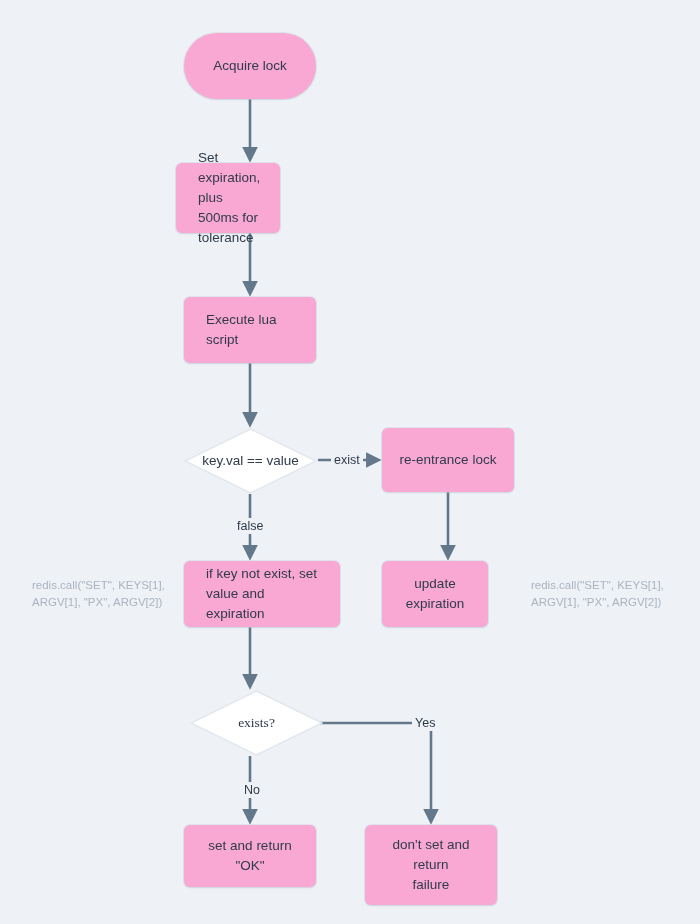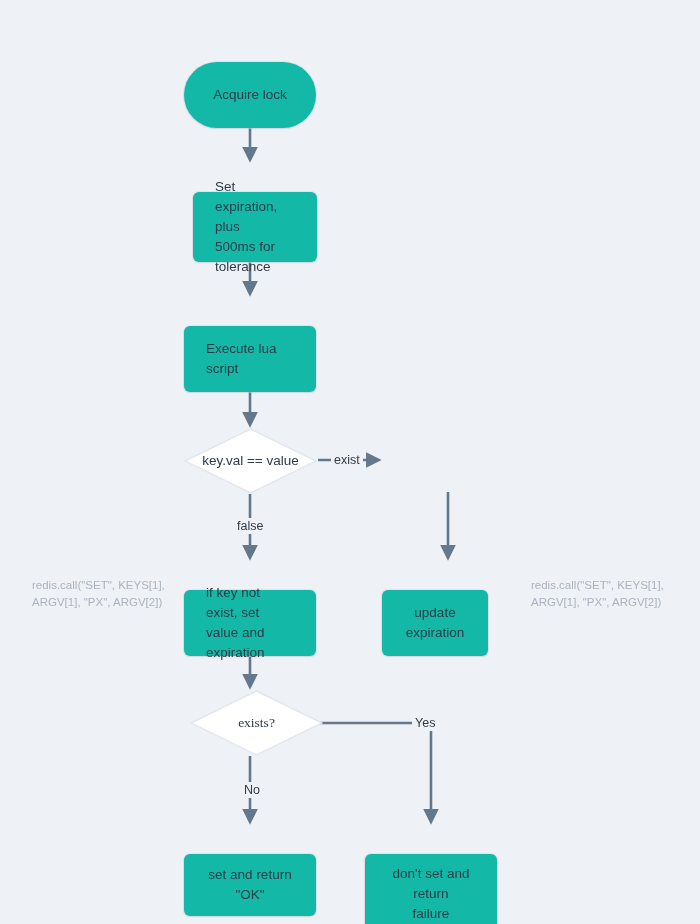--- a/index.html
+++ b/index.html
@@ -22,30 +22,29 @@
     position: absolute;
     left: 0;
     top: 0;
     width: 700px;
     height: 924px;
     pointer-events: none;
   }
   .node {
     position: absolute;
     box-sizing: border-box;
-    background: #14b8a6;
+    background: #f9a8d4;
     border-radius: 6px;
     box-shadow: 0 1px 2px rgba(60,80,100,0.10), 0 0 0 1px rgba(210,218,228,0.55);
     color: #2e3b४8;
     color: #2f3b49;
     font-size: 13.5px;
     line-height: 20px;
     display: flex;
     align-items: center;
-    margin-top: 29px;
   }
   .node .txt {
     width: 100%;
     padding: 0 22px;
     white-space: pre-line;
   }
   .node.center .txt { text-align: center; padding: 0 12px; }
   .node.terminator {
     border-radius: 40px;
   }
@@ -112,42 +111,45 @@
       <line x1="250" y1="627" x2="250" y2="686"></line>
       <line x1="250" y1="756" x2="250" y2="821"></line>
       <path d="M318,723 L431,723 L431,821"></path>
     </g>
   </svg>
 
   <div class="node terminator" style="left:184px; top:33px; width:132px; height:66px;">
     <span class="txt">Acquire lock</span>
   </div>
 
-  <div class="node" style="left:193px; top:163px; width:124px; height:70px;">
+  <div class="node" style="left:176px; top:163px; width:104px; height:70px;">
     <span class="txt">Set expiration, plus
 500ms for tolerance</span>
   </div>
 
   <div class="node" style="left:184px; top:297px; width:132px; height:66px;">
     <span class="txt">Execute lua script</span>
   </div>
 
   <div class="diamond" style="left:184px; top:428px; width:133px; height:66px;">
     <svg class="dshape" viewBox="0 0 133 66" preserveAspectRatio="none">
       <polygon points="66.5,1 132,33 66.5,65 1,33" fill="#ffffff" stroke="#e2e7ee" stroke-width="1.4"></polygon>
     </svg>
     <span class="dlabel">key.val == value</span>
   </div>
 
+  <div class="node center" style="left:382px; top:428px; width:132px; height:64px;">
+    <span class="txt">re-entrance lock</span>
+  </div>
 
   <div class="node center" style="left:382px; top:561px; width:106px; height:66px;">
     <span class="txt">update expiration</span>
   </div>
 
-  <div class="node" style="left:184px; top:561px; width:132px; height:66px;">
+  <div class="node" style="left:184px; top:561px; width:156px; height:66px;">
     <span class="txt">if key not exist, set
 value and expiration</span>
   </div>
 
   <div class="diamond" style="left:190px; top:690px; width:133px; height:66px;font-family:Liberation Serif, serif;">
     <svg class="dshape" viewBox="0 0 133 66" preserveAspectRatio="none">
       <polygon points="66.5,1 132,33 66.5,65 1,33" fill="#ffffff" stroke="#e2e7ee" stroke-width="1.4"></polygon>
     </svg>
     <span class="dlabel">exists?</span>
   </div>

